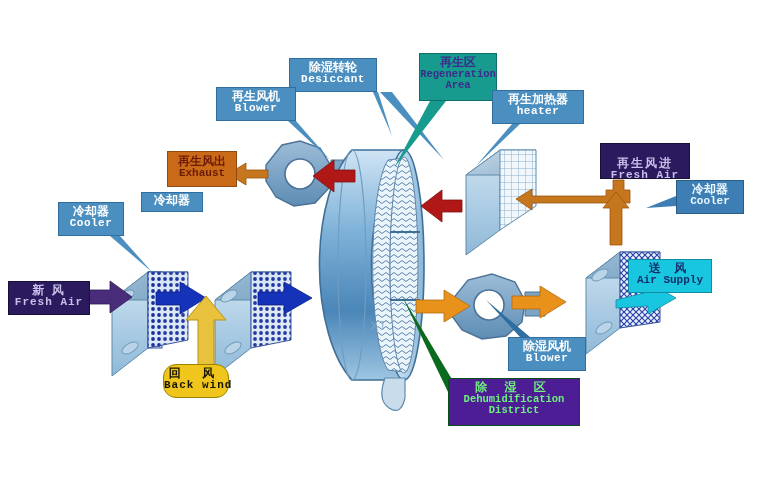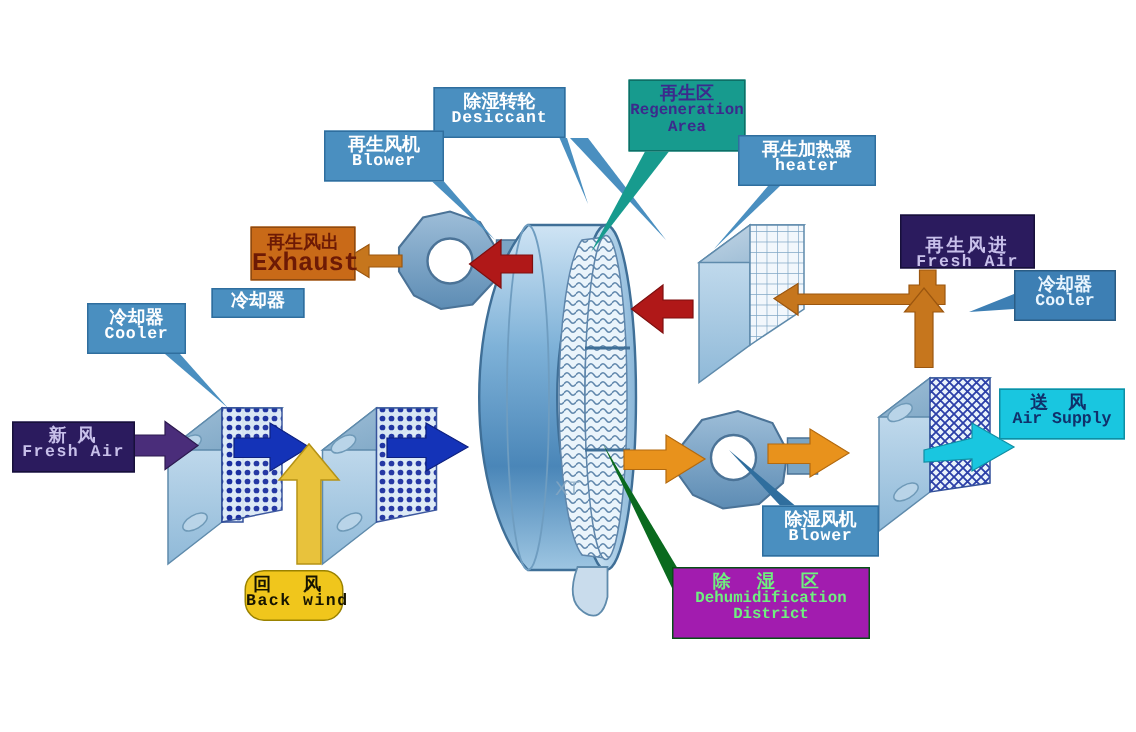--- a/index.html
+++ b/index.html
@@ -19,31 +19,31 @@
   .blue{background:#4a8fc0;border:1px solid #2f6e9e;color:#ffffff;}
   .blue .cn{font-size:12px;}
   .blue .en{font-size:11px;letter-spacing:.5px;text-align:center;}
 
   .blue-dark{background:#3d7fb4;border:1px solid #2a5c84;color:#eaf6ff;}
   .blue-dark .cn{font-size:12px;}
   .blue-dark .en{font-size:11px;}
 
   .orange{background:#c96a18;border:1px solid #8e4a10;color:#6d1a05;}
   .orange .cn{font-size:12px;}
-  .orange .en{font-size:17px;}
+  .orange .en{font-size:11px;}
 
   .teal{background:#179b8e;border:1px solid #0e6f66;color:#3c2a8c;}
   .teal .cn{font-size:12px;}
   .teal .en{font-size:10.5px;}
 
   .purple{background:#2b1b5e;border:1px solid #17103a;color:#c8c0ea;}
   .purple .cn{font-size:12px;letter-spacing:2px;}
   .purple .en{font-size:11px;letter-spacing:1px;}
 
-  .green{background:#a21caf;border:1px solid #064f16;color:#6ff07f;}
+  .green{background:#4c1d95;border:1px solid #064f16;color:#6ff07f;}
   .green .cn{font-size:12px;letter-spacing:7px;}
   .green .en{font-size:10.5px;}
 
   .cyan{background:#19c6e0;border:1px solid #0f8ea3;color:#10306b;}
   .cyan .cn{font-size:12px;letter-spacing:5px;}
   .cyan .en{font-size:11px;}
 
   .yellow{background:#f0c61c;border:1px solid #9a8200;color:#161400;}
   .yellow .cn{font-size:12px;letter-spacing:9px;}
   .yellow .en{font-size:11px;letter-spacing:1px;}
@@ -274,34 +274,34 @@
   <div class="lbl blue" style="left:58px;top:202px;width:66px;height:34px;padding-top:2px;">
     <span class="cn">冷却器</span>
     <span class="en">Cooler</span>
   </div>
 
   <div class="lbl purple" style="left:8px;top:281px;width:82px;height:34px;padding-top:2px;">
     <span class="cn">新  风</span>
     <span class="en">Fresh Air</span>
   </div>
 
-  <div class="lbl yellow" style="left:163px;top:380px;width:66px;height:34px;padding-top:2px;border-radius:13px;">
+  <div class="lbl yellow" style="left:163px;top:364px;width:66px;height:34px;padding-top:2px;border-radius:13px;">
     <span class="cn">回  风</span>
     <span class="en">Back wind</span>
   </div>
 
   <div class="lbl blue" style="left:508px;top:337px;width:78px;height:34px;padding-top:2px;">
     <span class="cn">除湿风机</span>
     <span class="en">Blower</span>
   </div>
 
   <div class="lbl green" style="left:448px;top:378px;width:132px;height:48px;padding-top:2px;white-space:normal;">
     <span class="cn">除 湿 区</span>
     <span class="en">Dehumidification District</span>
   </div>
 
-  <div class="lbl cyan" style="left:666px;top:259px;width:84px;height:34px;padding-top:2px;">
+  <div class="lbl cyan" style="left:628px;top:259px;width:84px;height:34px;padding-top:2px;">
     <span class="cn">送  风</span>
     <span class="en">Air Supply</span>
   </div>
 
 
 </div>
 
 </body></html>

